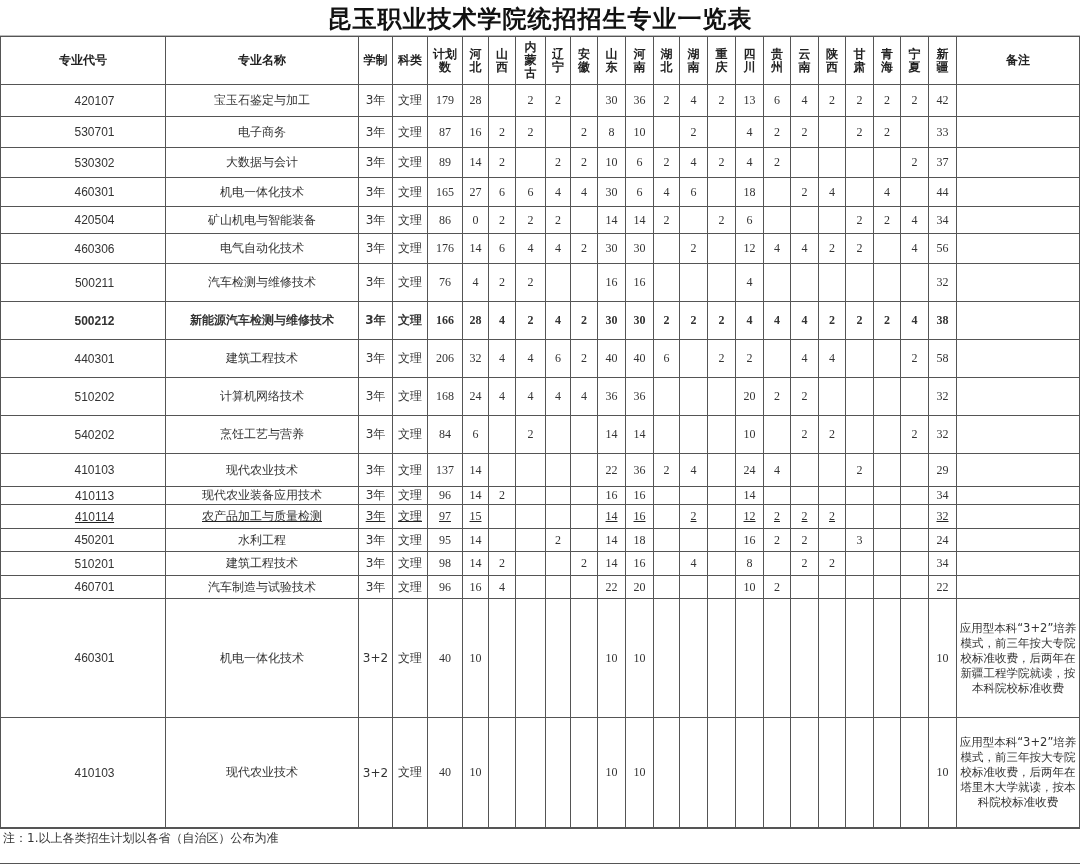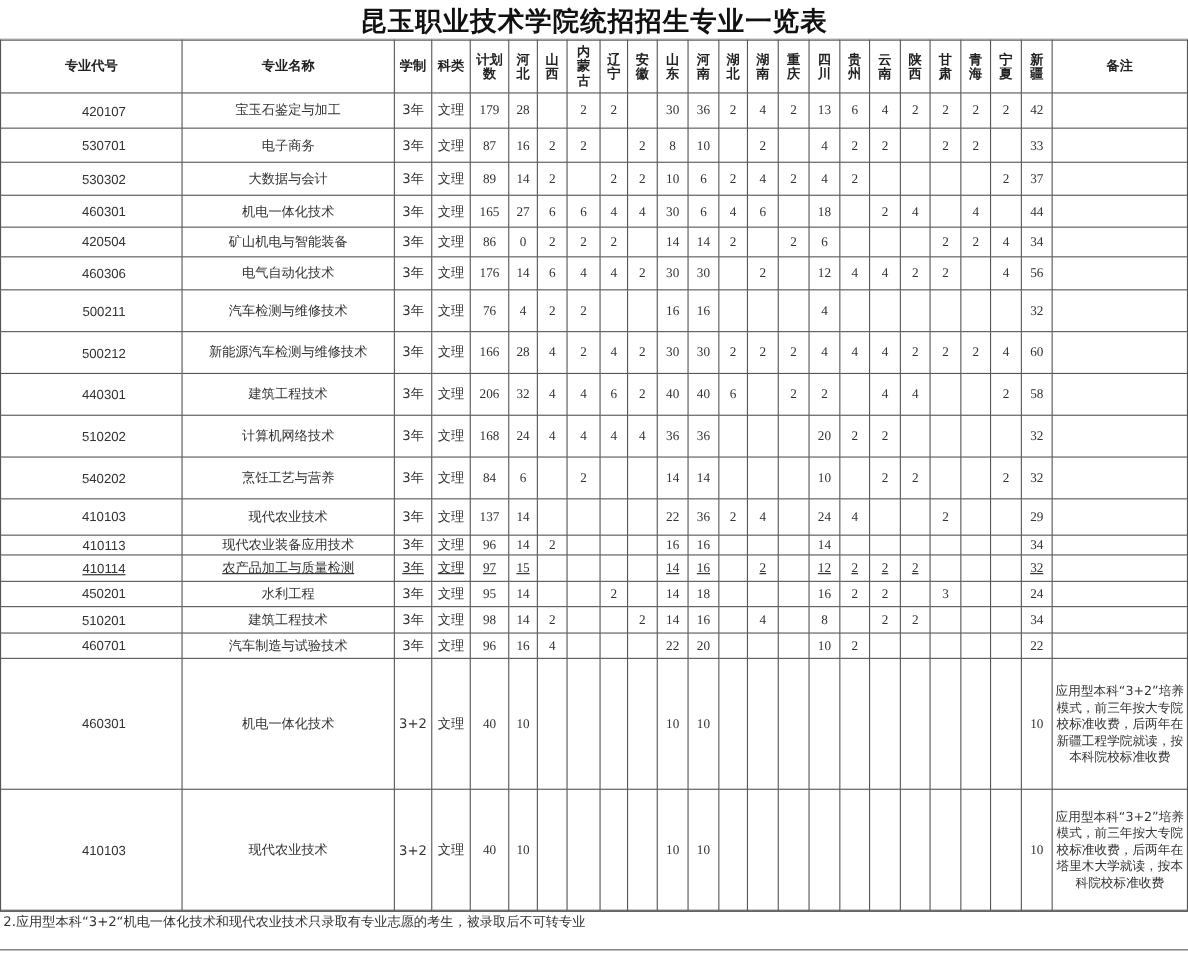--- a/index.html
+++ b/index.html
@@ -310,21 +310,21 @@
         <td>4</td>
         <td></td>
         <td></td>
         <td></td>
         <td></td>
         <td></td>
         <td></td>
         <td>32</td>
         <td class="remark"></td>
       </tr>
-      <tr style="height: 38px;">
+      <tr style="height: 38px; font-weight: bold;">
         <td class="code">500212</td>
         <td class="name">新能源汽车检测与维修技术</td>
         <td class="sys">3年</td>
         <td class="cat">文理</td>
         <td>166</td>
         <td>28</td>
         <td>4</td>
         <td>2</td>
         <td>4</td>
         <td>2</td>
@@ -333,21 +333,21 @@
         <td>2</td>
         <td>2</td>
         <td>2</td>
         <td>4</td>
         <td>4</td>
         <td>4</td>
         <td>2</td>
         <td>2</td>
         <td>2</td>
         <td>4</td>
-        <td>60</td>
+        <td>38</td>
         <td class="remark"></td>
       </tr>
       <tr style="height: 38px;">
         <td class="code">440301</td>
         <td class="name">建筑工程技术</td>
         <td class="sys">3年</td>
         <td class="cat">文理</td>
         <td>206</td>
         <td>32</td>
         <td>4</td>
@@ -626,14 +626,14 @@
         <td></td>
         <td></td>
         <td></td>
         <td>10</td>
         <td class="remark">应用型本科“3+2”培养模式，前三年按大专院校标准收费，后两年在塔里木大学就读，按本科院校标准收费</td>
       </tr>
     </tbody>
 </table>
 
 <div class="notes">
-  <div>2.应用型本科“3+2“机电一体化技术和现代农业技术只录取有专业志愿的考生，被录取后不可转专业</div>
+  <div>注：1.以上各类招生计划以各省（自治区）公布为准</div>
 </div>
 
 </body></html>

